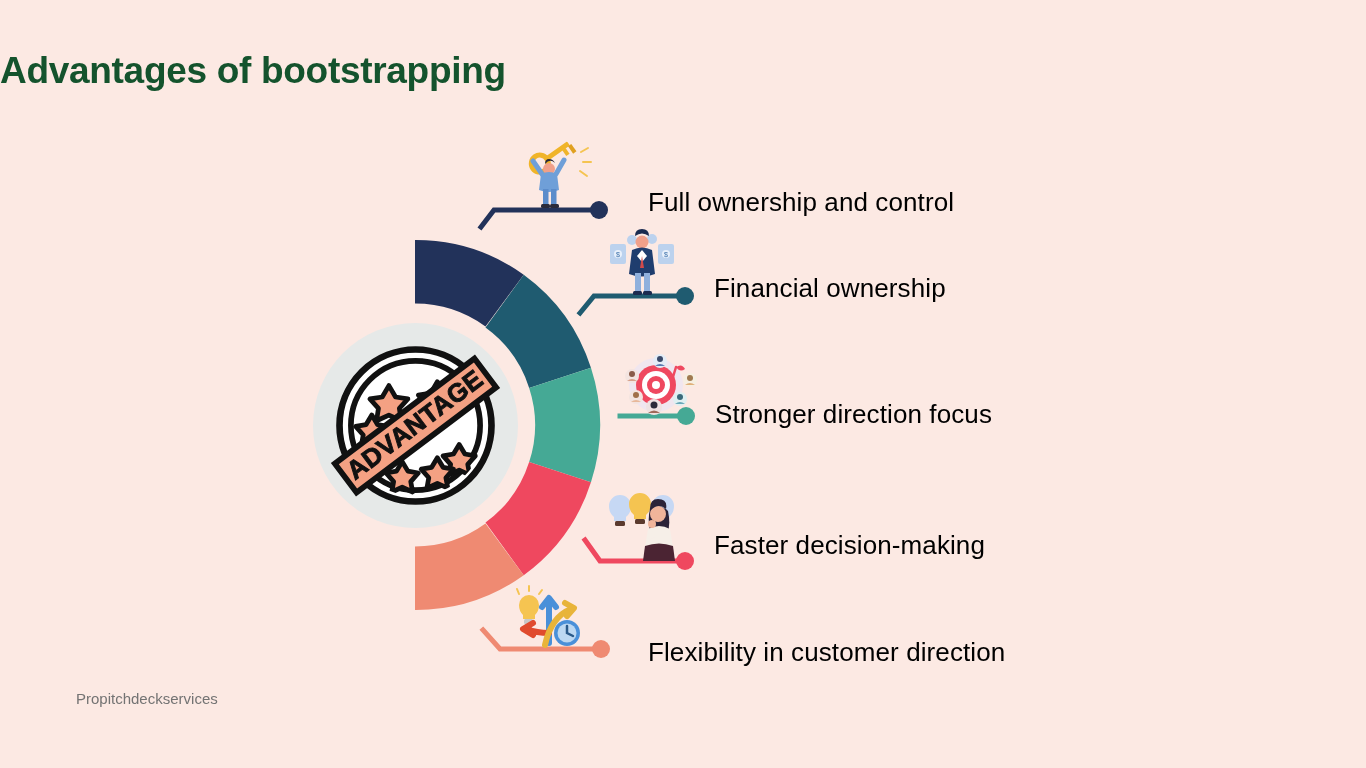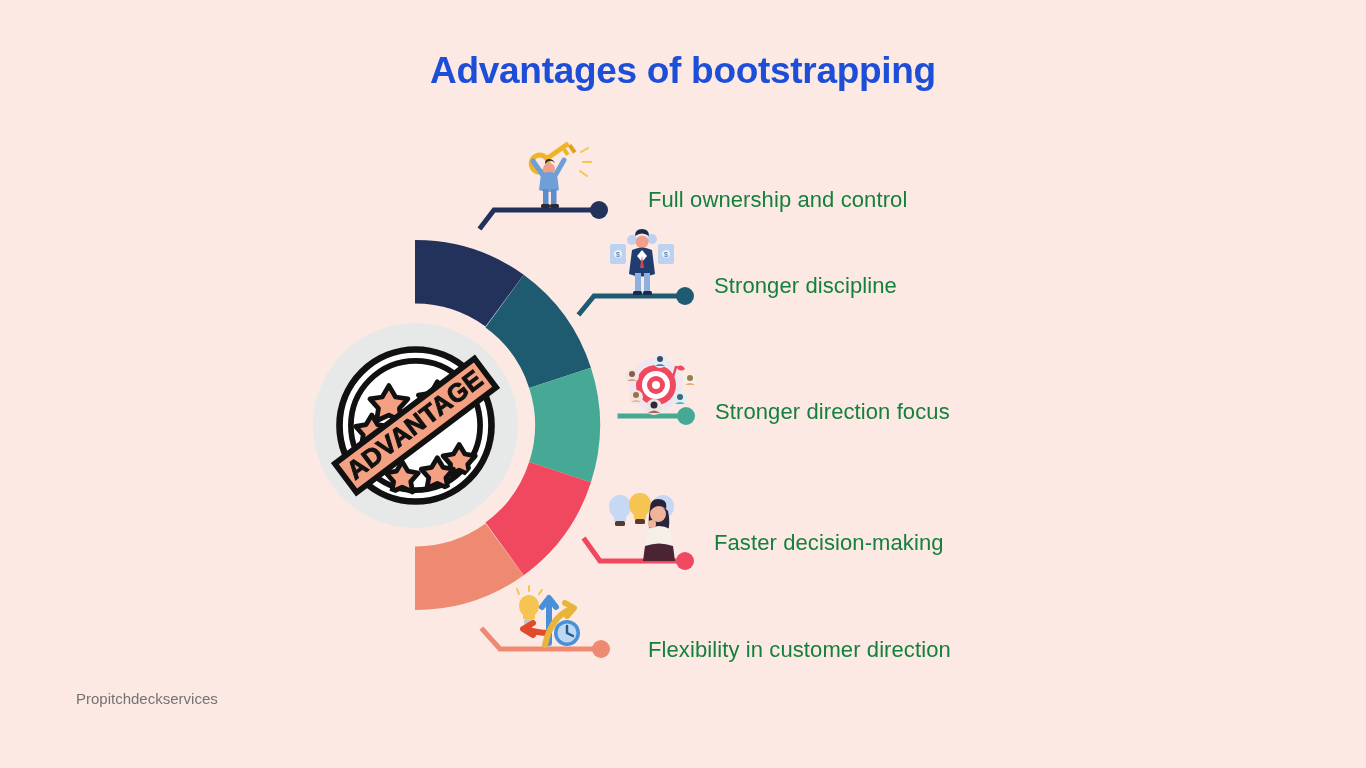--- a/index.html
+++ b/index.html
@@ -17,24 +17,23 @@
   #slide {
     position: absolute;
     inset: 0;
     background: #fce9e3;
   }
   #slide-title {
     position: absolute;
     top: 50px;
     left: 0;
     width: 1366px;
-    text-align: center;
     font-size: 37px;
     font-weight: bold;
-    color: #1d4ed8;
+    color: #14532d;
     letter-spacing: -0.3px;
   }
   #footer-brand {
     position: absolute;
     left: 76px;
     top: 690px;
     font-size: 15px;
     color: #737373;
   }
   
@@ -79,22 +78,22 @@
   }
   .connector {
     position: absolute;
     left: 0;
     top: 0;
     overflow: visible;
   }
   .row-label {
     position: absolute;
     white-space: nowrap;
-    font-size: 22px;
-    color: #15803d;
+    font-size: 26px;
+    color: #000000;
     letter-spacing: 0.1px;
   }
   .row-icon {
     position: absolute;
     overflow: visible;
   }
 </style>
 </head>
 <body>
 
@@ -196,21 +195,21 @@
         <path d="M29 8 q7 -5 14 0 q0 -7 -7 -7 q-7 0 -7 7 z" fill="#1b2b50"></path>
         <circle cx="36" cy="14" r="6.5" fill="#f0a08a"></circle>
         <path d="M26 22 q10 -5 20 0 l3 24 q-13 5 -26 0 z" fill="#1f3d6e"></path>
         <path d="M36 22 l-5 6 5 6 5 -6 z" fill="#ffffff"></path>
         <path d="M36 28 l-2 12 h4 z" fill="#d14a4a"></path>
         <rect x="29" y="45" width="6" height="20" fill="#8fb0dd"></rect>
         <rect x="38" y="45" width="6" height="20" fill="#8fb0dd"></rect>
         <rect x="27" y="63" width="9" height="4" rx="1.5" fill="#1b2b50"></rect>
         <rect x="37" y="63" width="9" height="4" rx="1.5" fill="#1b2b50"></rect>
       </svg>
-      <div class="row-label" style="left:714px; top:273px;">Stronger discipline</div>
+      <div class="row-label" style="left:714px; top:273px;">Financial ownership</div>
     </div>
 
     <div class="row" style="left:0px; top:0px;">
       <svg class="connector" width="1366" height="768" viewBox="0 0 1366 768">
         <path d="M 620 416 L 681 416" fill="none" stroke="#45a995" stroke-width="5" stroke-linecap="square"></path>
         <circle cx="686" cy="416" r="9" fill="#45a995"></circle>
       </svg>
       <svg class="row-icon" style="left:620px; top:355px;" width="84" height="62" viewBox="0 0 84 62">
         <circle cx="36" cy="30" r="27" fill="#f0e6ef"></circle>
         <circle cx="36" cy="30" r="20" fill="#ef485f"></circle>

